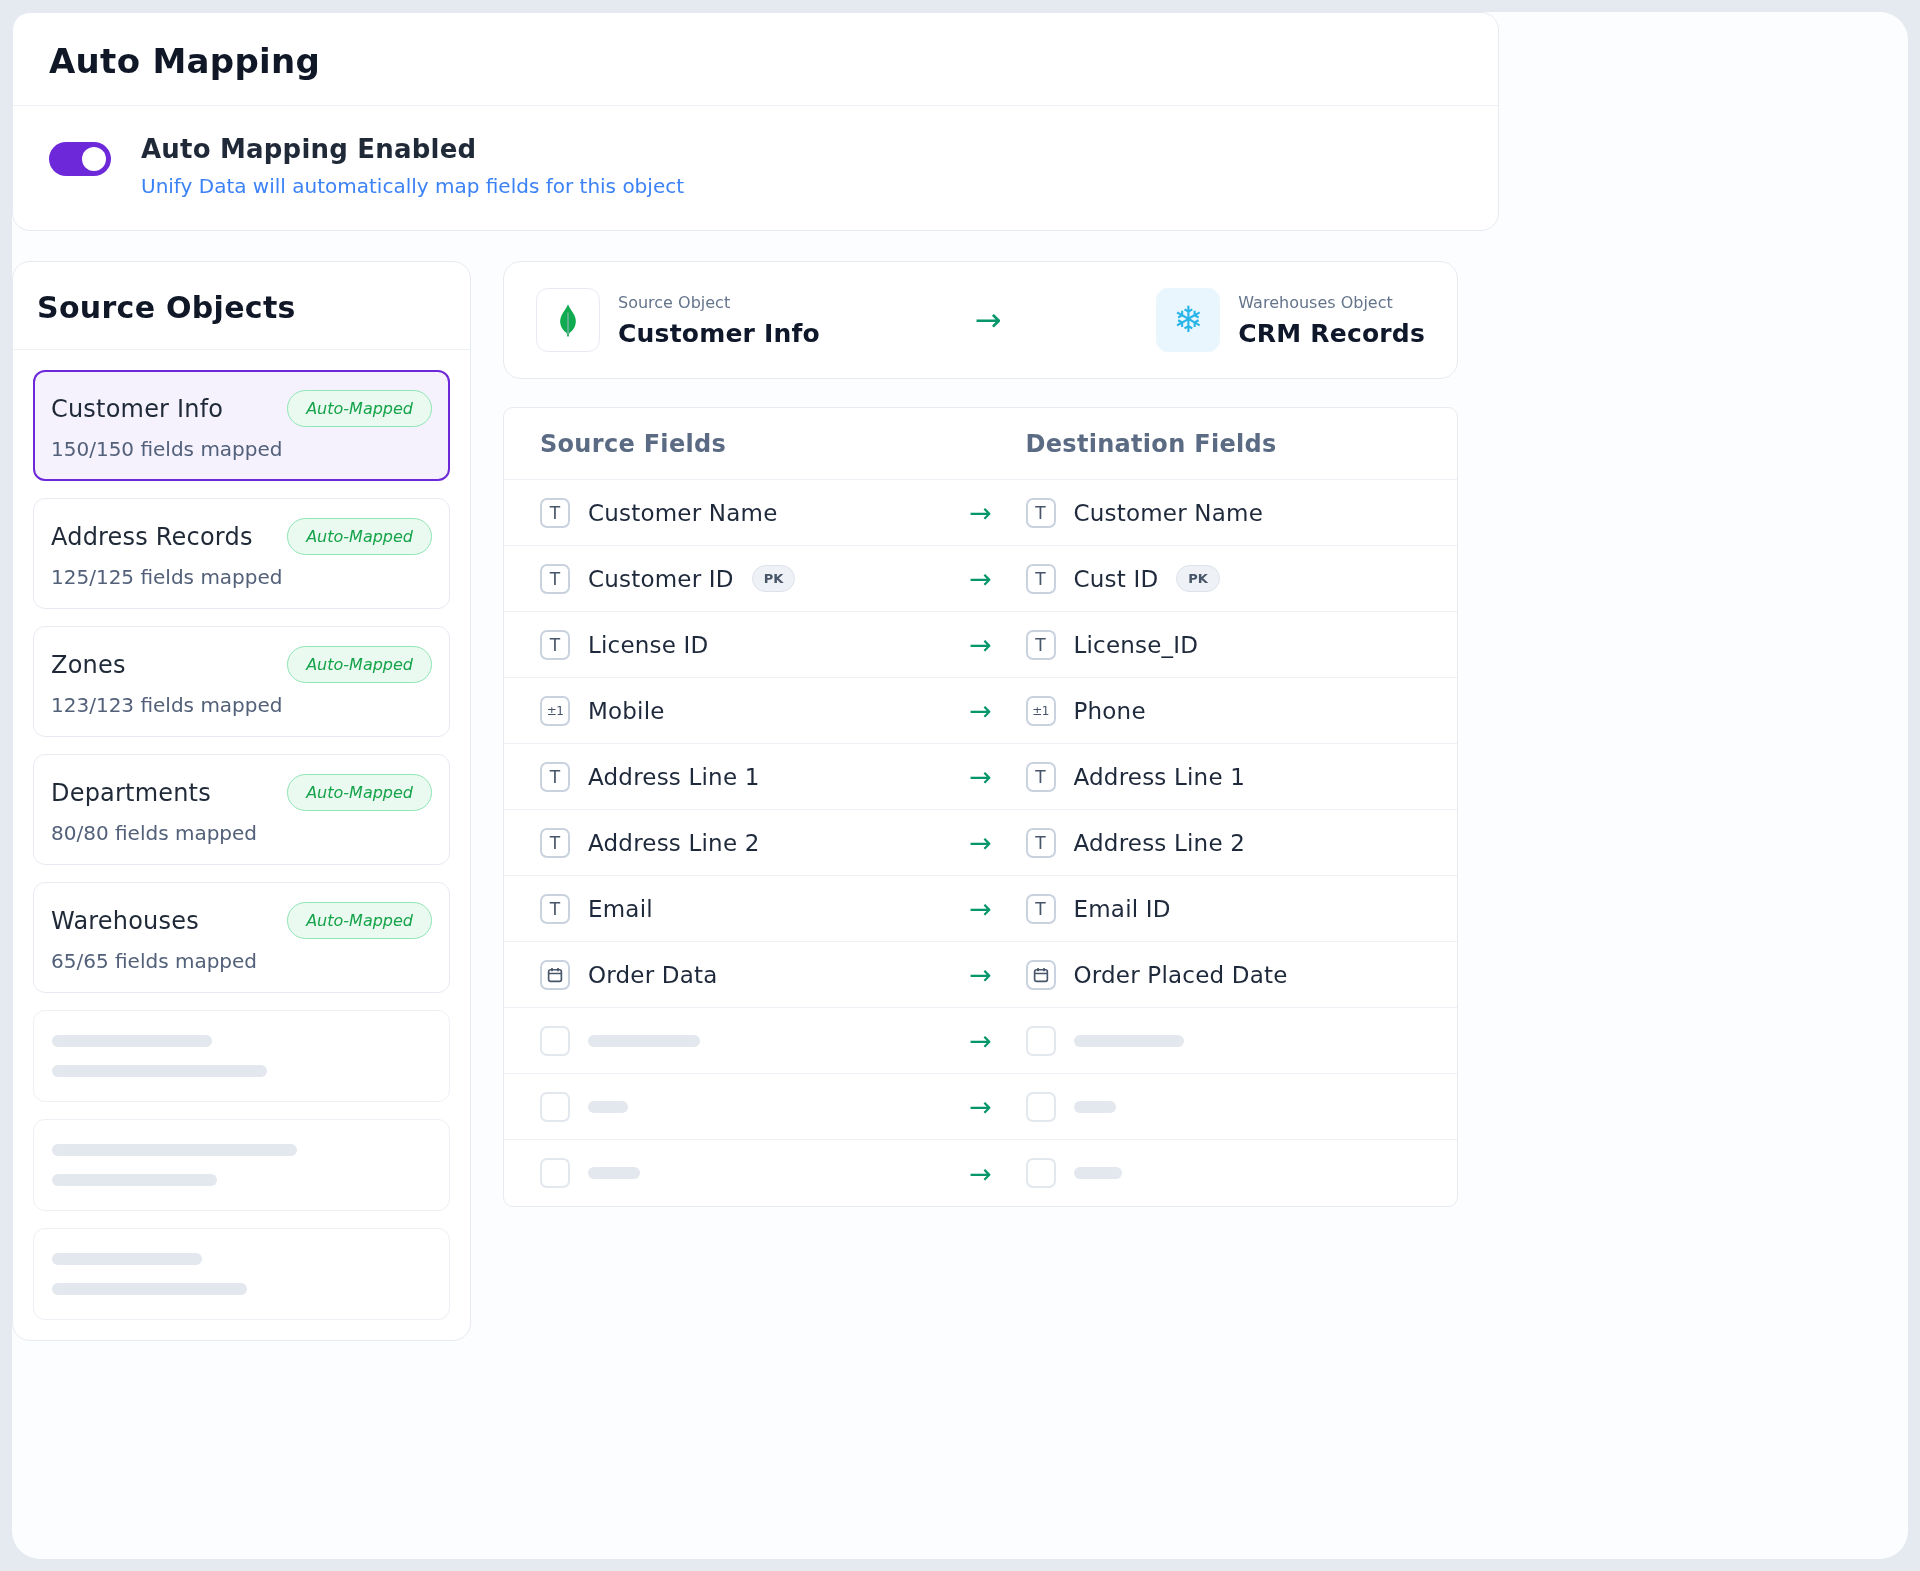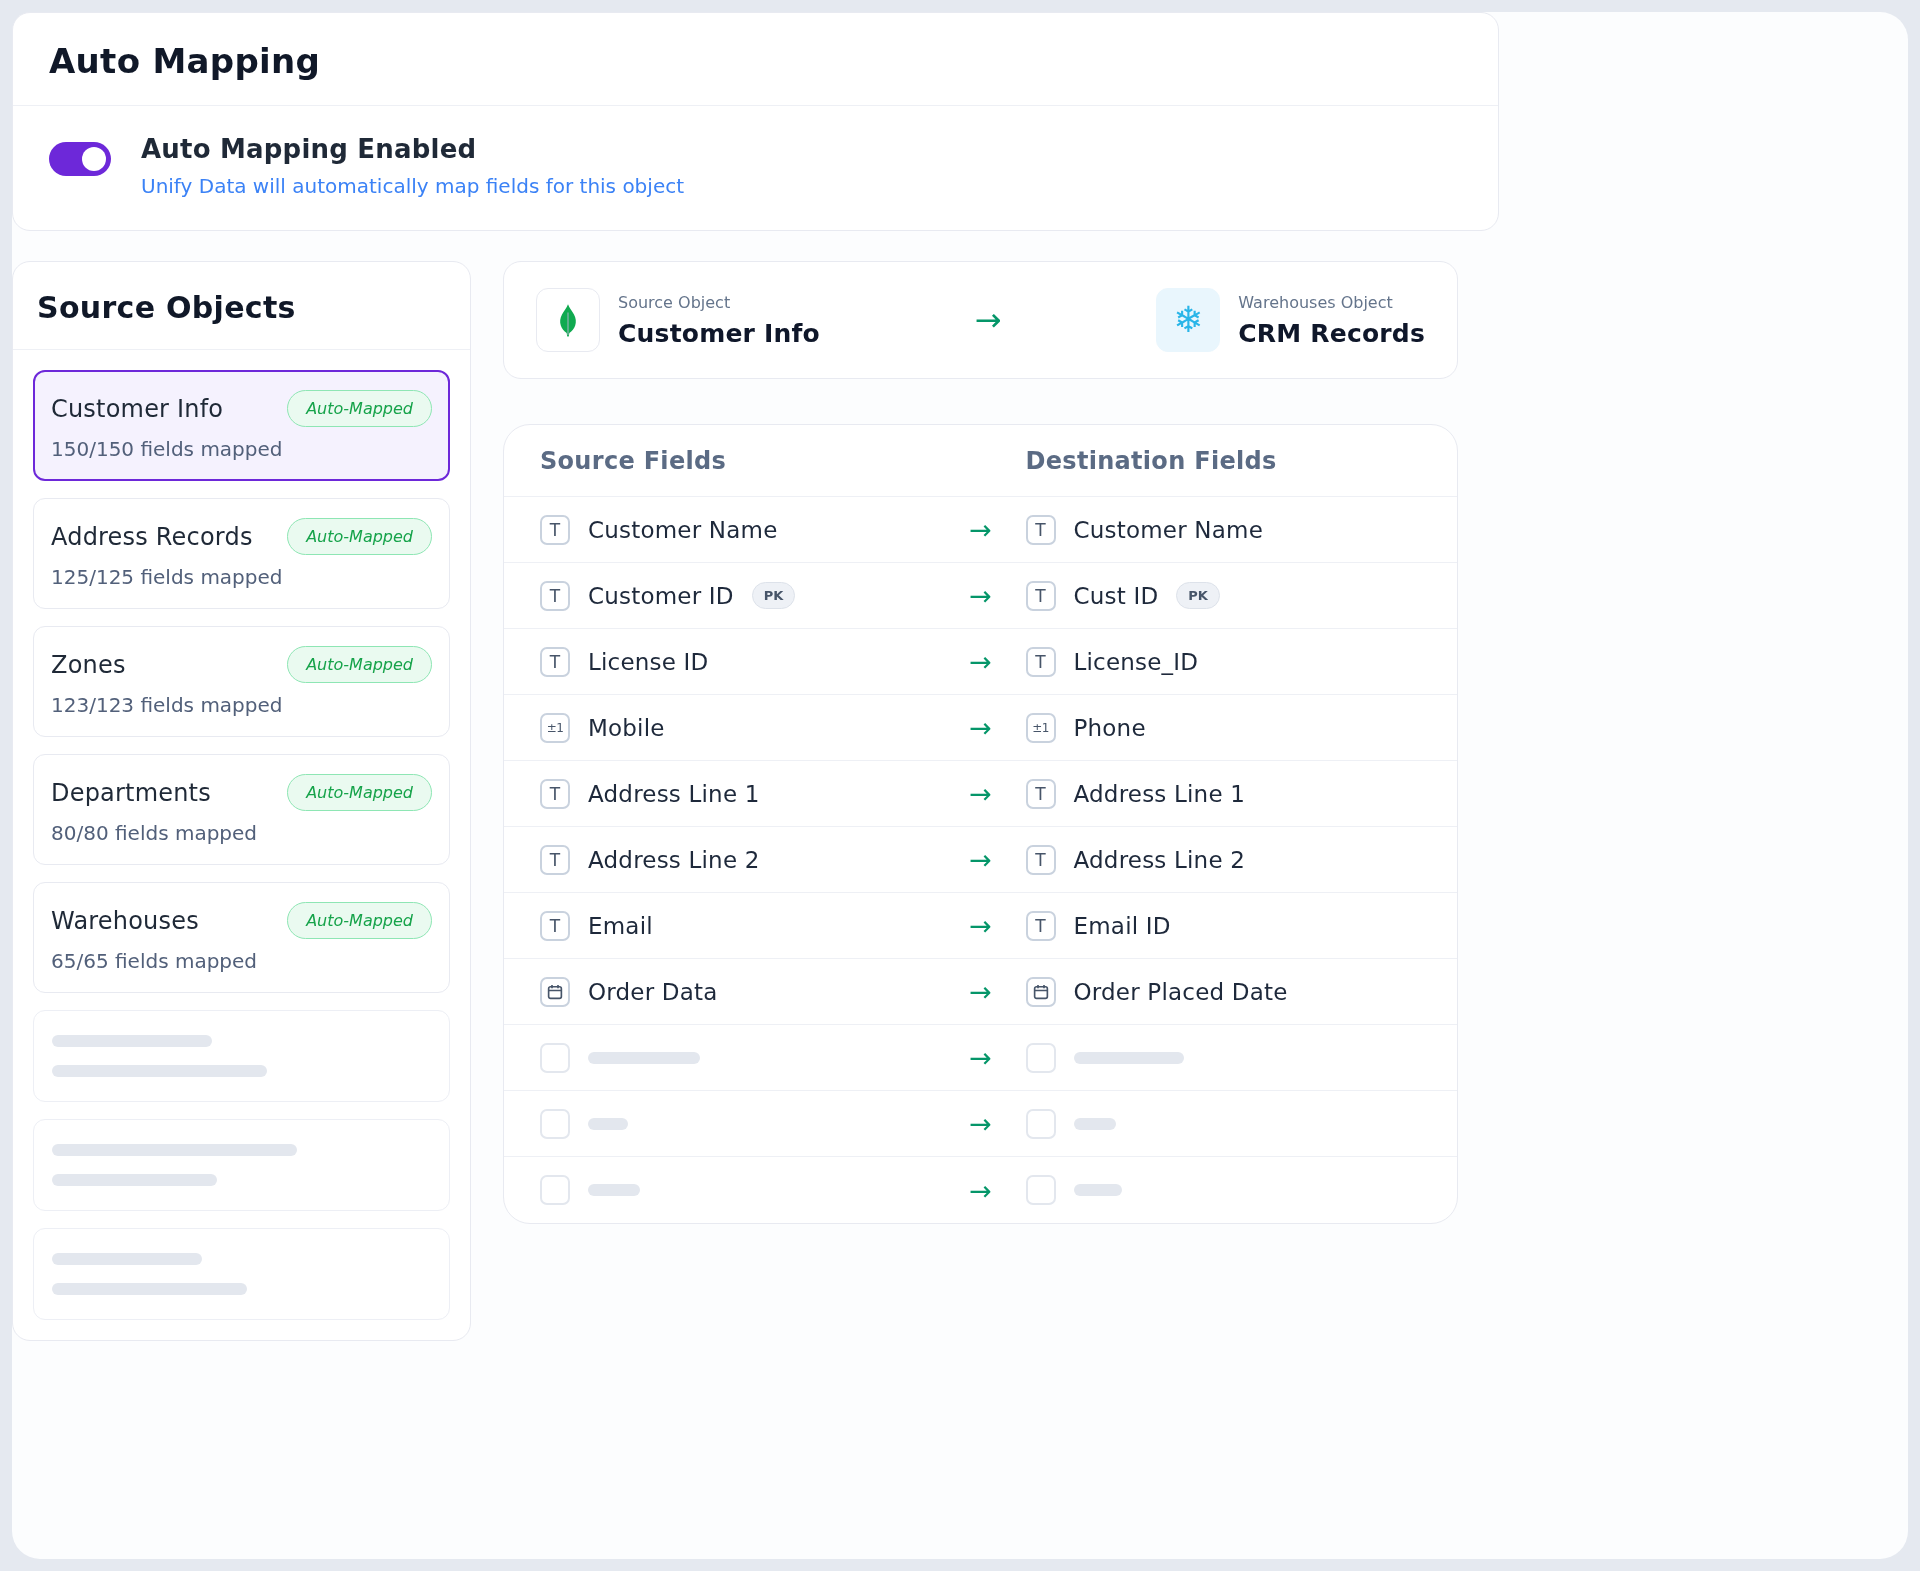--- a/index.html
+++ b/index.html
@@ -75,21 +75,21 @@
   .tile {
     width: 64px; height: 64px; border: 1px solid #e8eaf1; border-radius: 12px;
     display: flex; align-items: center; justify-content: center; flex: none; background: #fff;
   }
   .tile.snow { background: #e9f6fd; border: 1px solid #e9f6fd; }
   .snow-glyph { font-size: 36px; color: #29b5e8; line-height: 1; }
   .ep-label { font-size: 16px; color: #64748b; margin-bottom: 7px; }
   .ep-name { font-size: 25px; font-weight: 700; color: #0f172a; letter-spacing: .2px; }
   .map-arrow { flex: 1; text-align: center; font-size: 32px; color: #059669; }
 
-  .fields-card { background: #fff; border: 1px solid #e8eaf1; border-radius: 27px; overflow: hidden; margin-top: 17px; }
+  .fields-card { background: #fff; border: 1px solid #e8eaf1; border-radius: 10px; overflow: hidden; }
   .fields-head {
     display: grid; grid-template-columns: 1fr 90px 1fr;
     padding: 0 36px; height: 72px; align-items: center; border-bottom: 1px solid #eef0f5;
   }
   .fh { font-size: 24px; font-weight: 600; color: #5b6b84; letter-spacing: .3px; }
   .frow {
     display: grid; grid-template-columns: 1fr 90px 1fr;
     padding: 0 36px; height: 66px; align-items: center; border-bottom: 1px solid #eef0f5;
   }
   .frow:last-child { border-bottom: none; }

